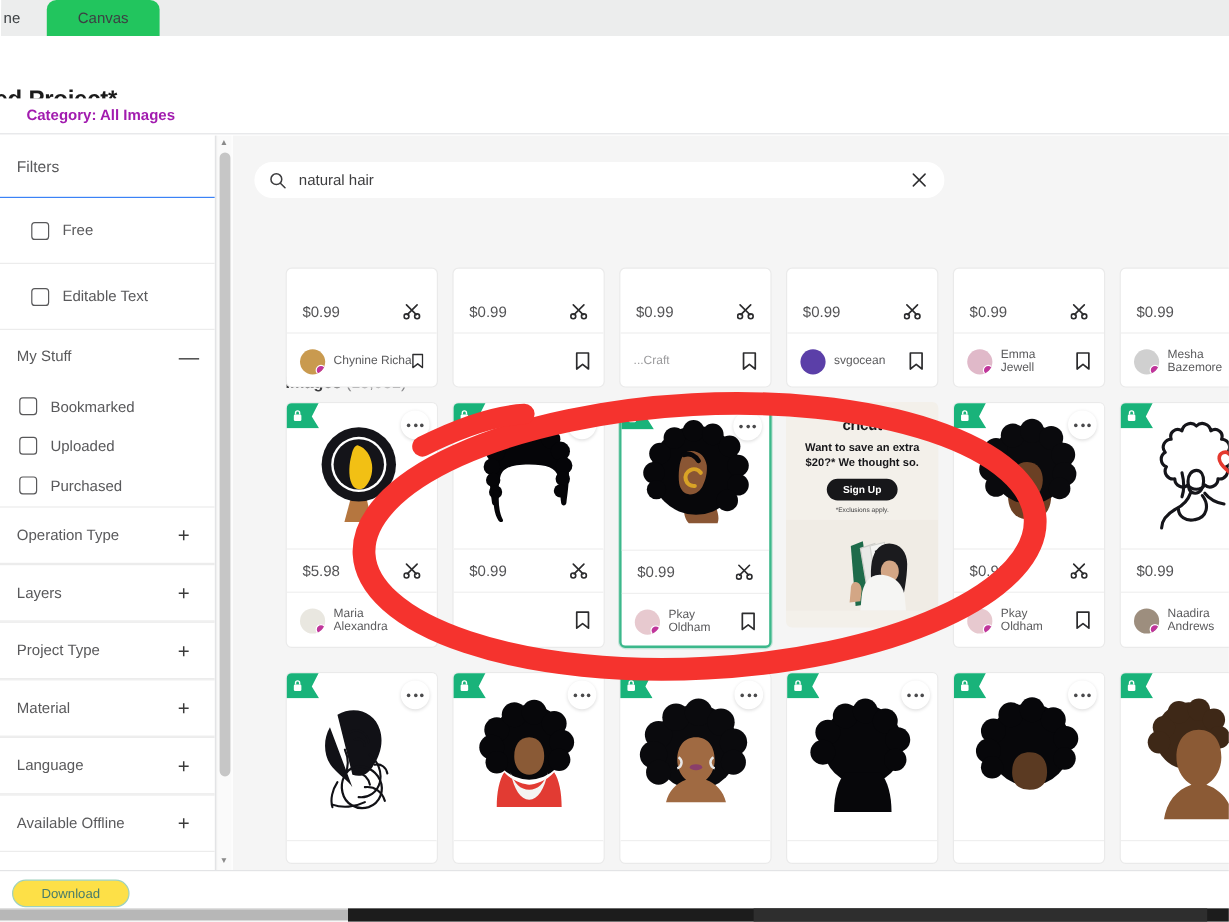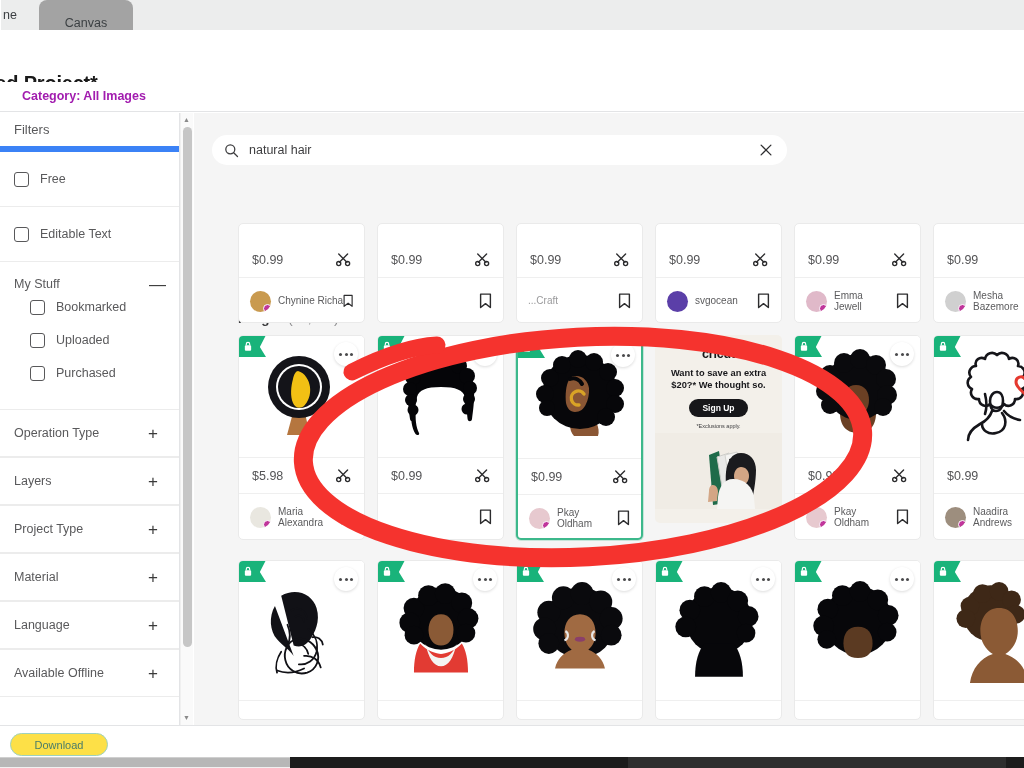--- a/index.html
+++ b/index.html
@@ -23,21 +23,21 @@
     height: 30px;
     display: flex; align-items: center; justify-content: center;
     font-size: 12.5px; color: #3c4043;
     padding: 0 18px;
     border-top-left-radius: 8px; border-top-right-radius: 8px;
   }
   .tab.partial {
     width: 38px; padding: 0; justify-content: flex-start;
     padding-left: 2px; background: #eceded;
   }
-  .tab.active { background: #a3a3a3; min-width: 94px; align-items: flex-end; }
+  .tab.active { background: #22c55e; min-width: 94px; }
 
   
   .titlebar {
     position: absolute; left: 0; top: 30px;
     width: 1024px; height: 52px;
     background: #ffffff;
   }
   .project-title {
     position: absolute; left: -10px; top: 42px;
     font-size: 20px; font-weight: bold; color: #1a1a1a;
@@ -61,50 +61,50 @@
 
   
   .sidebar {
     position: absolute; left: 0; top: 113px;
     width: 180px; height: 612px;
     background: #ffffff;
     border-right: 1px solid #e3e4e6;
     overflow: hidden;
   }
   .sidebar-head {
-    height: 39px; display: flex; align-items: center;
+    height: 52px; display: flex; align-items: center;
     padding-left: 14px;
     font-size: 13px; color: #59595b;
-    border-bottom: 6px solid #3b82f6;
+    border-bottom: 1px solid #3b82f6;
   }
   .filter-row {
     height: 55px;
     display: flex; align-items: center;
-    padding-left: 14px;
+    padding-left: 26px;
     border-bottom: 1px solid #ececec;
     font-size: 12.5px; color: #59595b;
   }
   .cbox {
     width: 15px; height: 15px;
     border: 1.4px solid #58585a;
     border-radius: 3px;
     margin-right: 11px;
     flex: none;
     background: #fff;
   }
   .group-head {
     height: 32px; display: flex; align-items: center;
     justify-content: space-between;
     padding: 0 14px 0 14px;
     font-size: 12.5px; color: #59595b;
     margin-top: 6px;
   }
   .group-item {
-    height: 33px; display: flex; align-items: flex-start;
-    padding-left: 30px;
+    height: 33px; display: flex; align-items: flex-end;
+    padding-left: 16px;
     font-size: 12.5px; color: #59595b;
   }
   .pm {
     font-size: 17px; color: #3a3a3a; line-height: 1;
     font-weight: 300;
     width: 16px; text-align: center;
   }
   .accordion-row {
     height: 48px;
     display: flex; align-items: center; justify-content: space-between;

